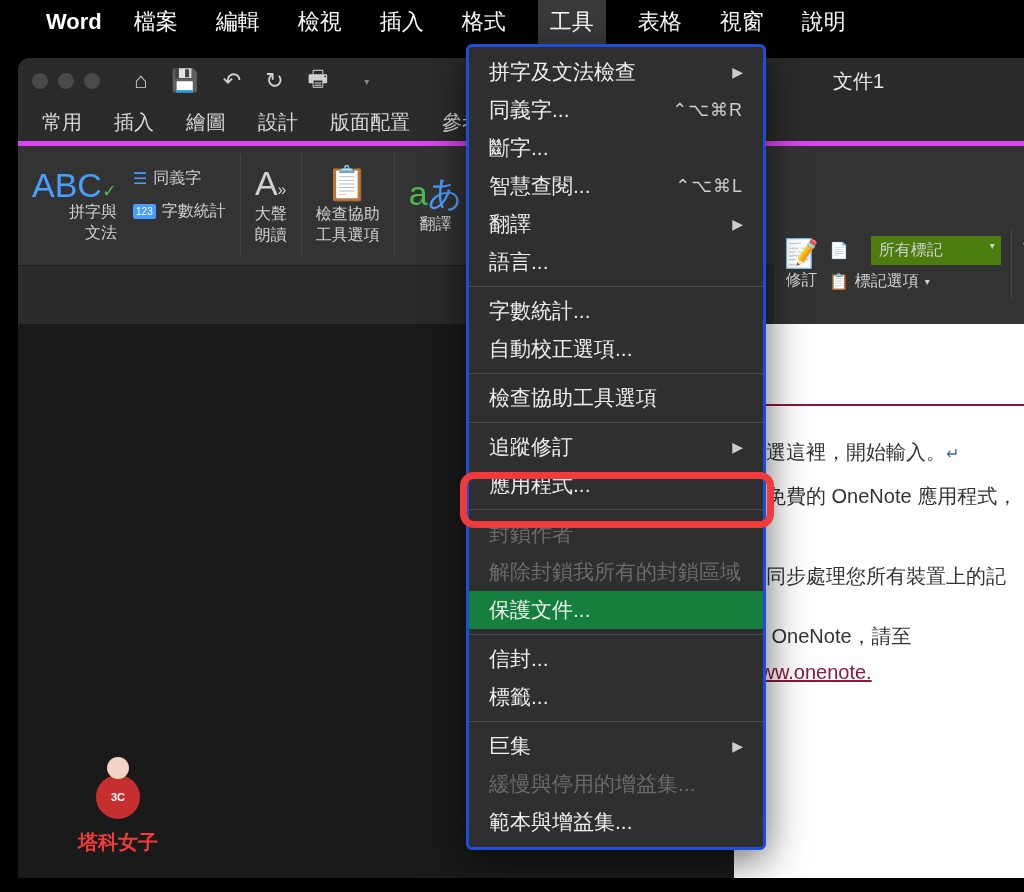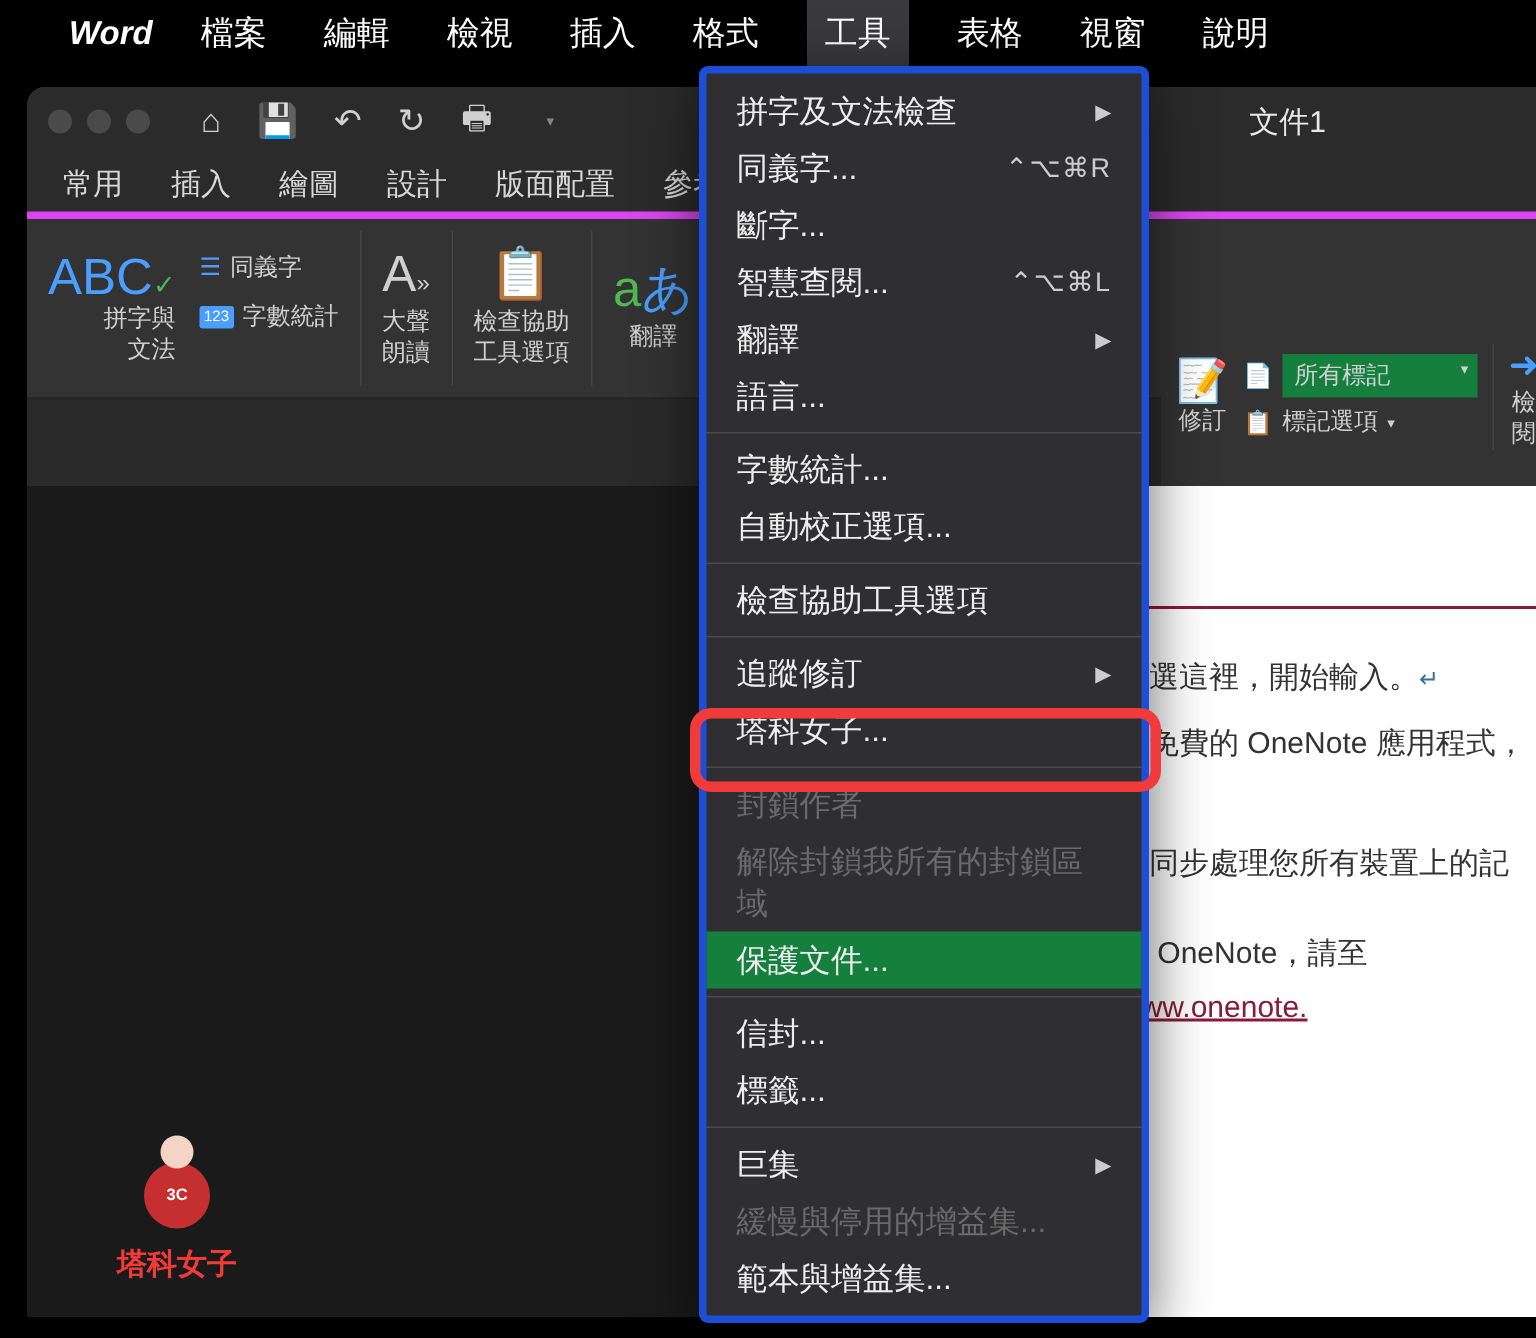--- a/index.html
+++ b/index.html
@@ -18,21 +18,21 @@
       height: 44px;
       background: #000;
       display: flex;
       align-items: center;
       padding: 0 20px;
       gap: 26px;
       font-size: 22px;
       font-weight: 500;
     }
     .menubar .apple { font-size: 24px; }
-    .menubar .appname { font-weight: 700; font-style: italic; }
+    .menubar .appname { font-weight: 700; }
     .menubar-item { cursor: default; padding: 4px 6px; }
     .menubar-item.active { background: #3a3a3c; border-radius: 0; padding: 10px 12px; }
     
     
     .window {
       position: absolute;
       top: 58px;
       left: 18px;
       right: 0;
       height: 820px;
@@ -111,25 +111,26 @@
       width: 250px;
       height: 120px;
       background: #333;
       display: flex;
       align-items: center;
       gap: 10px;
       padding: 6px 10px;
       color: #d0d0d0;
     }
     .ribbon-select {
-      background: #15803d;
+      background: #4d7c0f;
       padding: 4px 24px 4px 8px;
       font-size: 16px;
       position: relative;
       width: 130px;
+      margin-left: 16px;
     }
     .ribbon-select::after { content: "▾"; position: absolute; right: 6px; font-size: 10px; }
     .ribbon-mini { display: flex; flex-direction: column; gap: 6px; font-size: 16px; }
     .ribbon-mini-row { display: flex; align-items: center; gap: 6px; }
     
     
     .doc-area {
       position: absolute;
       top: 266px;
       left: 0;
@@ -157,21 +158,21 @@
     .page a { color: #8a1a3a; text-decoration: underline; }
     .bullet { color: #3a6ea5; font-size: 16px; }
     
     
     .dropdown {
       position: absolute;
       top: 44px;
       left: 466px;
       width: 300px;
       background: #2f2f31;
-      border: 5px solid #1d4ed8;
+      border: 3px solid #1d4ed8;
       border-radius: 6px;
       padding: 6px 0;
       font-size: 21px;
       color: #eee;
       box-shadow: 0 10px 40px rgba(0,0,0,.6);
       z-index: 100;
     }
     .dropdown-item {
       padding: 5px 20px;
       display: flex;
@@ -374,21 +375,21 @@
     <div class="dropdown-sep"></div>
     <div class="dropdown-item">
       <span>檢查協助工具選項</span>
     </div>
     <div class="dropdown-sep"></div>
     <div class="dropdown-item">
       <span>追蹤修訂</span>
       <span class="submenu">▶</span>
     </div>
     <div class="dropdown-item">
-      <span>塔科女子...</span>
+      <span>應用程式...</span>
     </div>
     <div class="dropdown-sep"></div>
     <div class="dropdown-item disabled">
       <span>封鎖作者</span>
     </div>
     <div class="dropdown-item disabled">
       <span>解除封鎖我所有的封鎖區域</span>
     </div>
     <div class="dropdown-item highlighted">
       <span>保護文件...</span>

